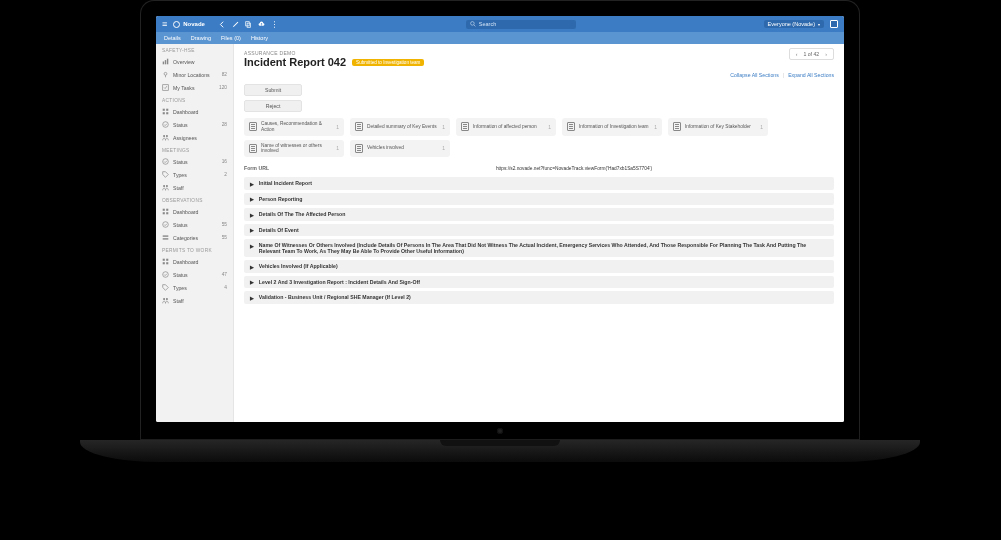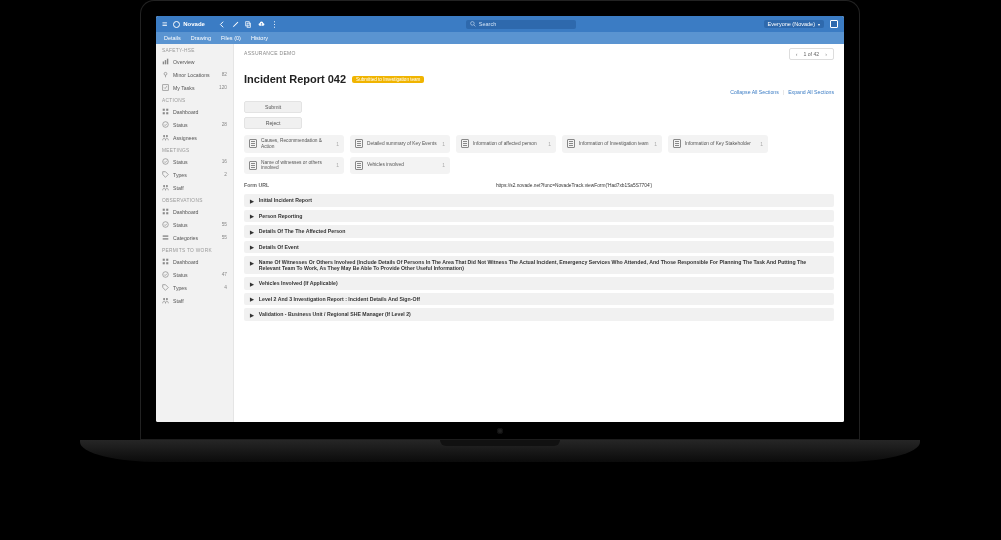--- a/index.html
+++ b/index.html
@@ -46,21 +46,21 @@
   .sidebar { width:78px; background:#f2f2f2; border-right:1px solid #e5e5e5; overflow-y:auto; font-size:5.2px; color:#555; }
   .side-group-title { color:#999; padding:4px 6px 2px; font-size:4.8px; letter-spacing:.3px; }
   .side-item { display:flex; align-items:center; padding:3px 6px; gap:4px; cursor:pointer; }
   .side-icon { width:7px; height:7px; display:inline-flex; align-items:center; justify-content:center; color:#888; font-size:6px; }
   .side-label { flex:1; }
   .side-count { color:#888; font-size:4.8px; }
 
   
   .main { flex:1; background:#fff; overflow-y:auto; padding:6px 10px 10px 10px; position:relative; }
   .breadcrumb { color:#888; font-size:5px; letter-spacing:.3px; }
-  .title-row { display:flex; align-items:center; gap:6px; margin-top:17px; }
+  .title-row { display:flex; align-items:center; gap:6px; margin-top:0; }
   .title { font-size:11px; font-weight:600; color:#222; }
   .status-badge { background:#f0b400; color:#fff; font-size:4.6px; padding:1px 4px; border-radius:2px; }
   .pager { position:absolute; right:10px; top:4px; display:flex; align-items:center; gap:4px; border:1px solid #ddd; border-radius:2px; padding:2px 4px; font-size:5.2px; color:#666; background:#fff; }
   .pager-btn { color:#888; cursor:pointer; padding:0 2px; }
 
   .links-row { display:flex; justify-content:flex-end; gap:4px; font-size:5.2px; color:#3b7cc4; margin-top:4px; }
   .links-row span.sep { color:#ccc; }
 
   .action-col { display:flex; flex-direction:column; gap:4px; margin-top:6px; width:58px; }
   .act-btn { background:#f0f0f0; border:1px solid #e3e3e3; border-radius:2px; padding:2px 0; text-align:center; color:#555; font-size:5.2px; cursor:pointer; }

